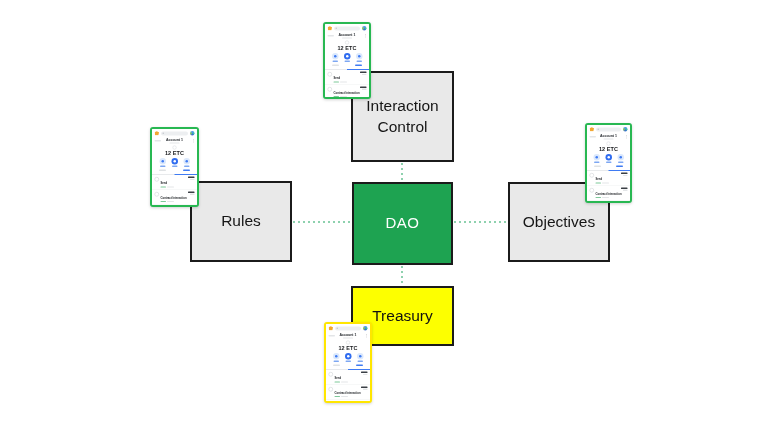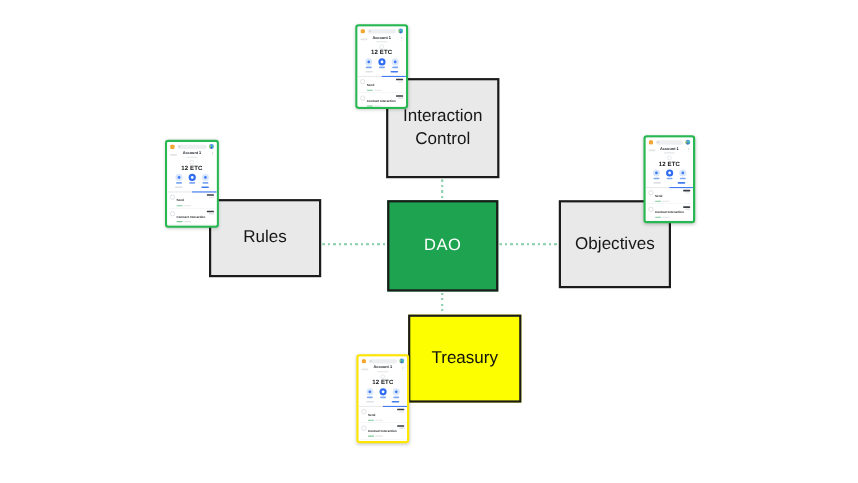--- a/index.html
+++ b/index.html
@@ -84,33 +84,33 @@
 
   <div class="connector v" style="left:401px;top:163px;height:18px;"></div>
   <div class="connector v" style="left:401px;top:266px;height:19px;"></div>
   <div class="connector h" style="left:293px;top:221px;width:58px;"></div>
   <div class="connector h" style="left:454px;top:221px;width:53px;"></div>
 
   <div class="node" style="left:351px;top:71px;width:103px;height:91px;">
     <span>Interaction Control</span>
   </div>
 
-  <div class="node" style="left:190px;top:181px;width:102px;height:71px;">
+  <div class="node" style="left:190px;top:181px;width:102px;height:81px;">
     <span>Rules</span>
   </div>
 
   <div class="node" style="left:508px;top:182px;width:102px;height:80px;">
     <span>Objectives</span>
   </div>
 
   <div class="node center" style="left:352px;top:182px;width:101px;height:83px;">
     <span>DAO</span>
   </div>
 
-  <div class="node yellow" style="left:371px;top:286px;width:103px;height:80px;">
+  <div class="node yellow" style="left:351px;top:286px;width:103px;height:60px;">
     <span>Treasury</span>
   </div>
 
   <div class="phone" style="left:323px;top:22px;width:48px;height:77px;">
     <div class="ph">
       <div class="ph-header">
         <span class="fox"></span>
         <span class="search-pill">
             <span class="dot"></span>
           </span>

